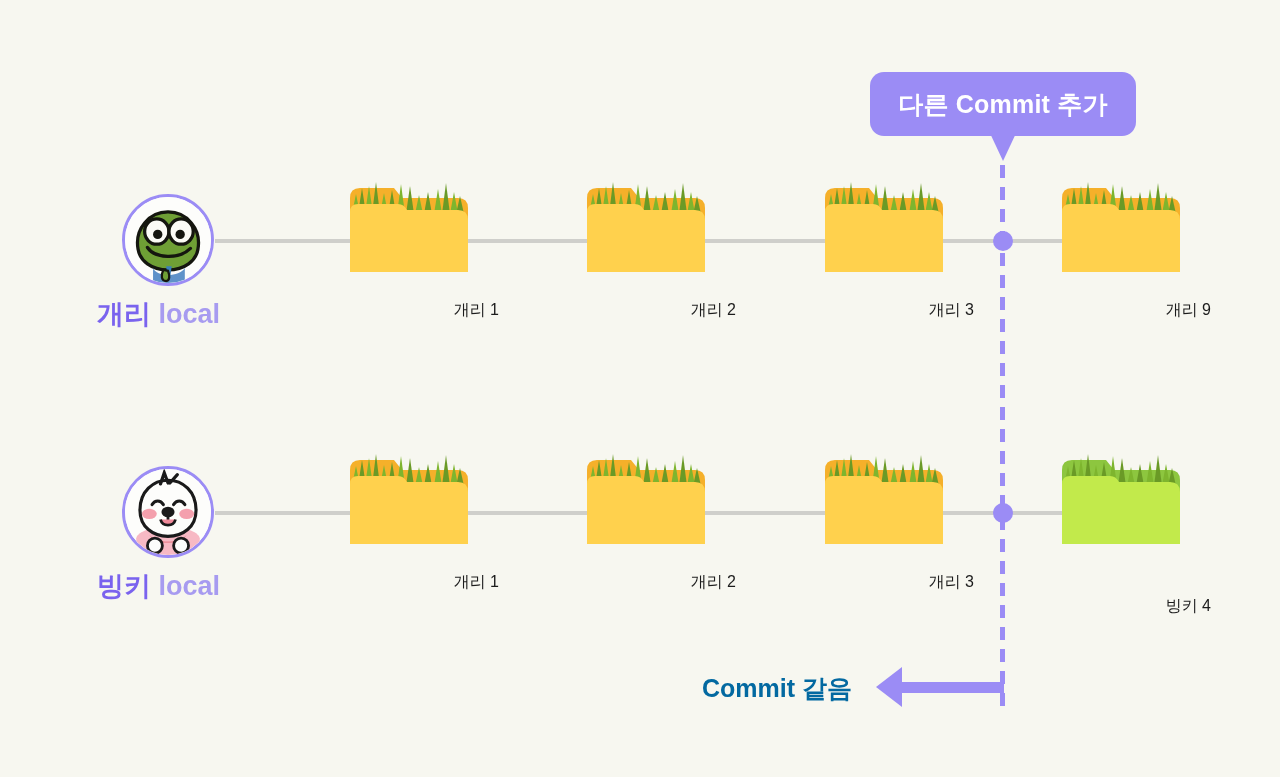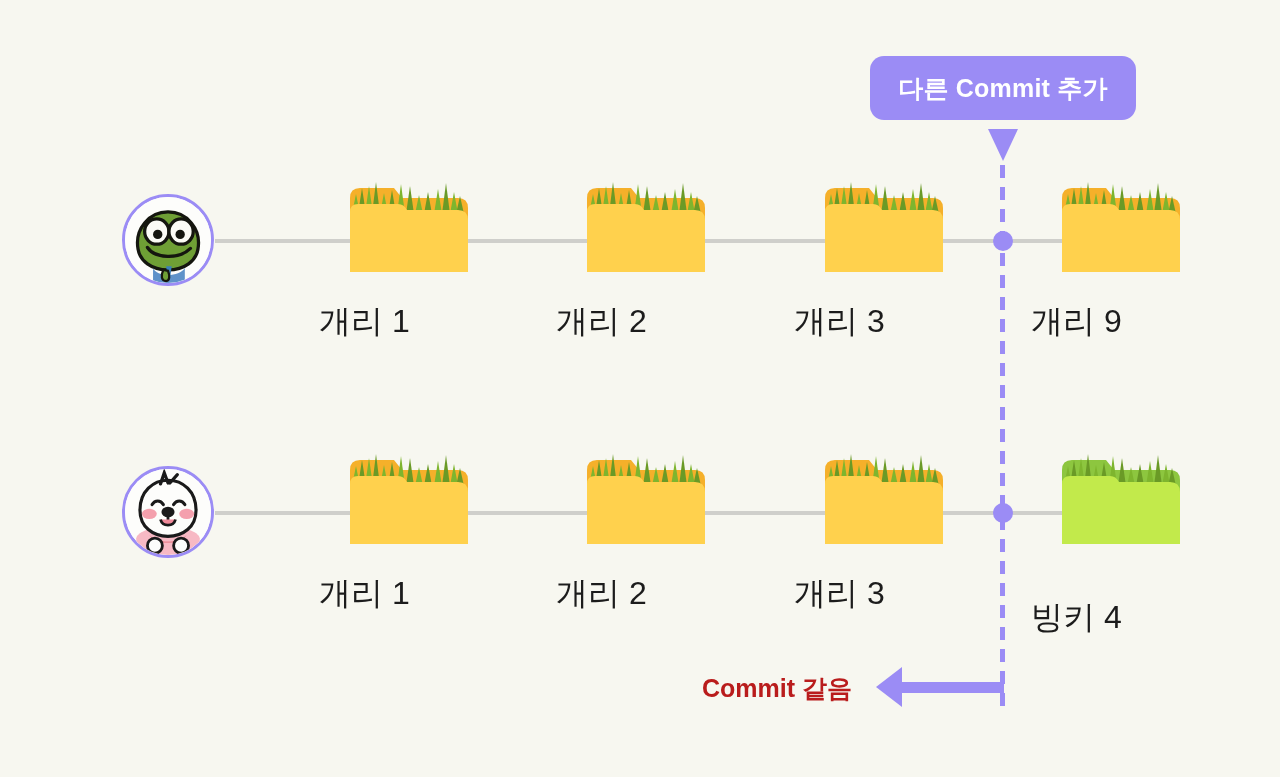--- a/index.html
+++ b/index.html
@@ -101,33 +101,33 @@
     position: absolute;
     width: 118px;
     height: 100px;
     z-index: 4;
   }
   .folder svg { display: block; width: 118px; height: 100px; }
 
   .folder-caption {
     position: absolute;
     width: 180px;
-    text-align: left;
-    font-size: 32px;
+    text-align: right;
+    font-size: 16px;
     color: #1c1c1c;
     white-space: nowrap;
     z-index: 5;
   }
 
   
   .bottom-note {
     position: absolute;
     font-size: 25px;
     font-weight: bold;
-    color: #b91c1c;
+    color: #0369a1;
     white-space: nowrap;
     z-index: 7;
   }
   .arrow-shaft {
     position: absolute;
     height: 11px;
     background: #9b8cf5;
     z-index: 7;
   }
   .arrow-head {
@@ -138,21 +138,21 @@
     border-bottom: 20px solid transparent;
     border-right: 26px solid #9b8cf5;
     z-index: 7;
   }
 </style>
 </head>
 <body>
 
 <div id="stage">
 
-  <div class="tooltip" style="left:870px; top:56px; width:266px; height:64px;">
+  <div class="tooltip" style="left:870px; top:72px; width:266px; height:64px;">
     <span>다른 Commit 추가</span>
   </div>
   <div class="tooltip-tail" style="left:988px; top:129px;"></div>
 
   <div class="dashed-line" style="left:1000px; top:165px; height:545px;"></div>
 
   <div class="row-line" style="left:215px; top:239px; width:945px;"></div>
 
   <div class="avatar" style="left:122px; top:194px;">
     <svg viewBox="0 0 92 92">
@@ -167,20 +167,24 @@
       <circle cx="59" cy="40" r="5" fill="#15160f"></circle>
 
       <path d="M24 54 C32 66, 58 67, 70 55" fill="none" stroke="#15160f" stroke-width="3.5" stroke-linecap="round"></path>
 
       <path d="M30 76 C34 86, 58 86, 64 76 L64 92 L30 92 Z" fill="#5f92c9"></path>
       <path d="M44 74 L50 74 L48 88 L46 88 Z" fill="#3b7fb8"></path>
       <path d="M41 78 C38 84, 39 90, 44 90 C48 90, 48 84, 46 79 Z" fill="#6f9f35" stroke="#15160f" stroke-width="2.4"></path>
     </svg>
   </div>
 
+  <div class="branch-label" style="left:97px; top:296px;">
+    <span class="nm">개리</span>
+    <span class="loc">local</span>
+  </div>
 
   <div class="folder" style="left:350px; top:180px;">
     <svg viewBox="0 0 118 100">
       <path d="M0 18 Q0 8 10 8 L44 8 L52 18 L108 18 Q118 18 118 28 L118 48 L0 48 Z" fill="#f5b02a"></path>
       <g fill="#6a9a26">
         <path d="M8 34 L12 8 L16 34 Z"></path>
           <path d="M22 34 L26 2 L30 34 Z"></path>
           <path d="M38 34 L42 10 L46 34 Z"></path>
         <path d="M56 34 L60 6 L64 34 Z"></path>
           <path d="M74 34 L78 12 L82 34 Z"></path>
@@ -303,20 +307,24 @@
 
       <ellipse cx="46" cy="46" rx="7" ry="5.5" fill="#1a1a1a"></ellipse>
       <path d="M46 51 L46 56" stroke="#1a1a1a" stroke-width="3" stroke-linecap="round"></path>
       <path d="M38 54 C40 62, 52 62, 54 54" fill="#f08a9a" stroke="#1a1a1a" stroke-width="3" stroke-linejoin="round"></path>
 
       <circle cx="32" cy="82" r="8" fill="#fdfdfb" stroke="#1a1a1a" stroke-width="3"></circle>
       <circle cx="60" cy="82" r="8" fill="#fdfdfb" stroke="#1a1a1a" stroke-width="3"></circle>
     </svg>
   </div>
 
+  <div class="branch-label" style="left:97px; top:568px;">
+    <span class="nm">빙키</span>
+    <span class="loc">local</span>
+  </div>
 
   <div class="folder" style="left:350px; top:452px;">
     <svg viewBox="0 0 118 100">
       <path d="M0 18 Q0 8 10 8 L44 8 L52 18 L108 18 Q118 18 118 28 L118 48 L0 48 Z" fill="#f5b02a"></path>
       <g fill="#6a9a26">
         <path d="M8 34 L12 8 L16 34 Z"></path>
           <path d="M22 34 L26 2 L30 34 Z"></path>
           <path d="M38 34 L42 10 L46 34 Z"></path>
         <path d="M56 34 L60 6 L64 34 Z"></path>
           <path d="M74 34 L78 12 L82 34 Z"></path>

